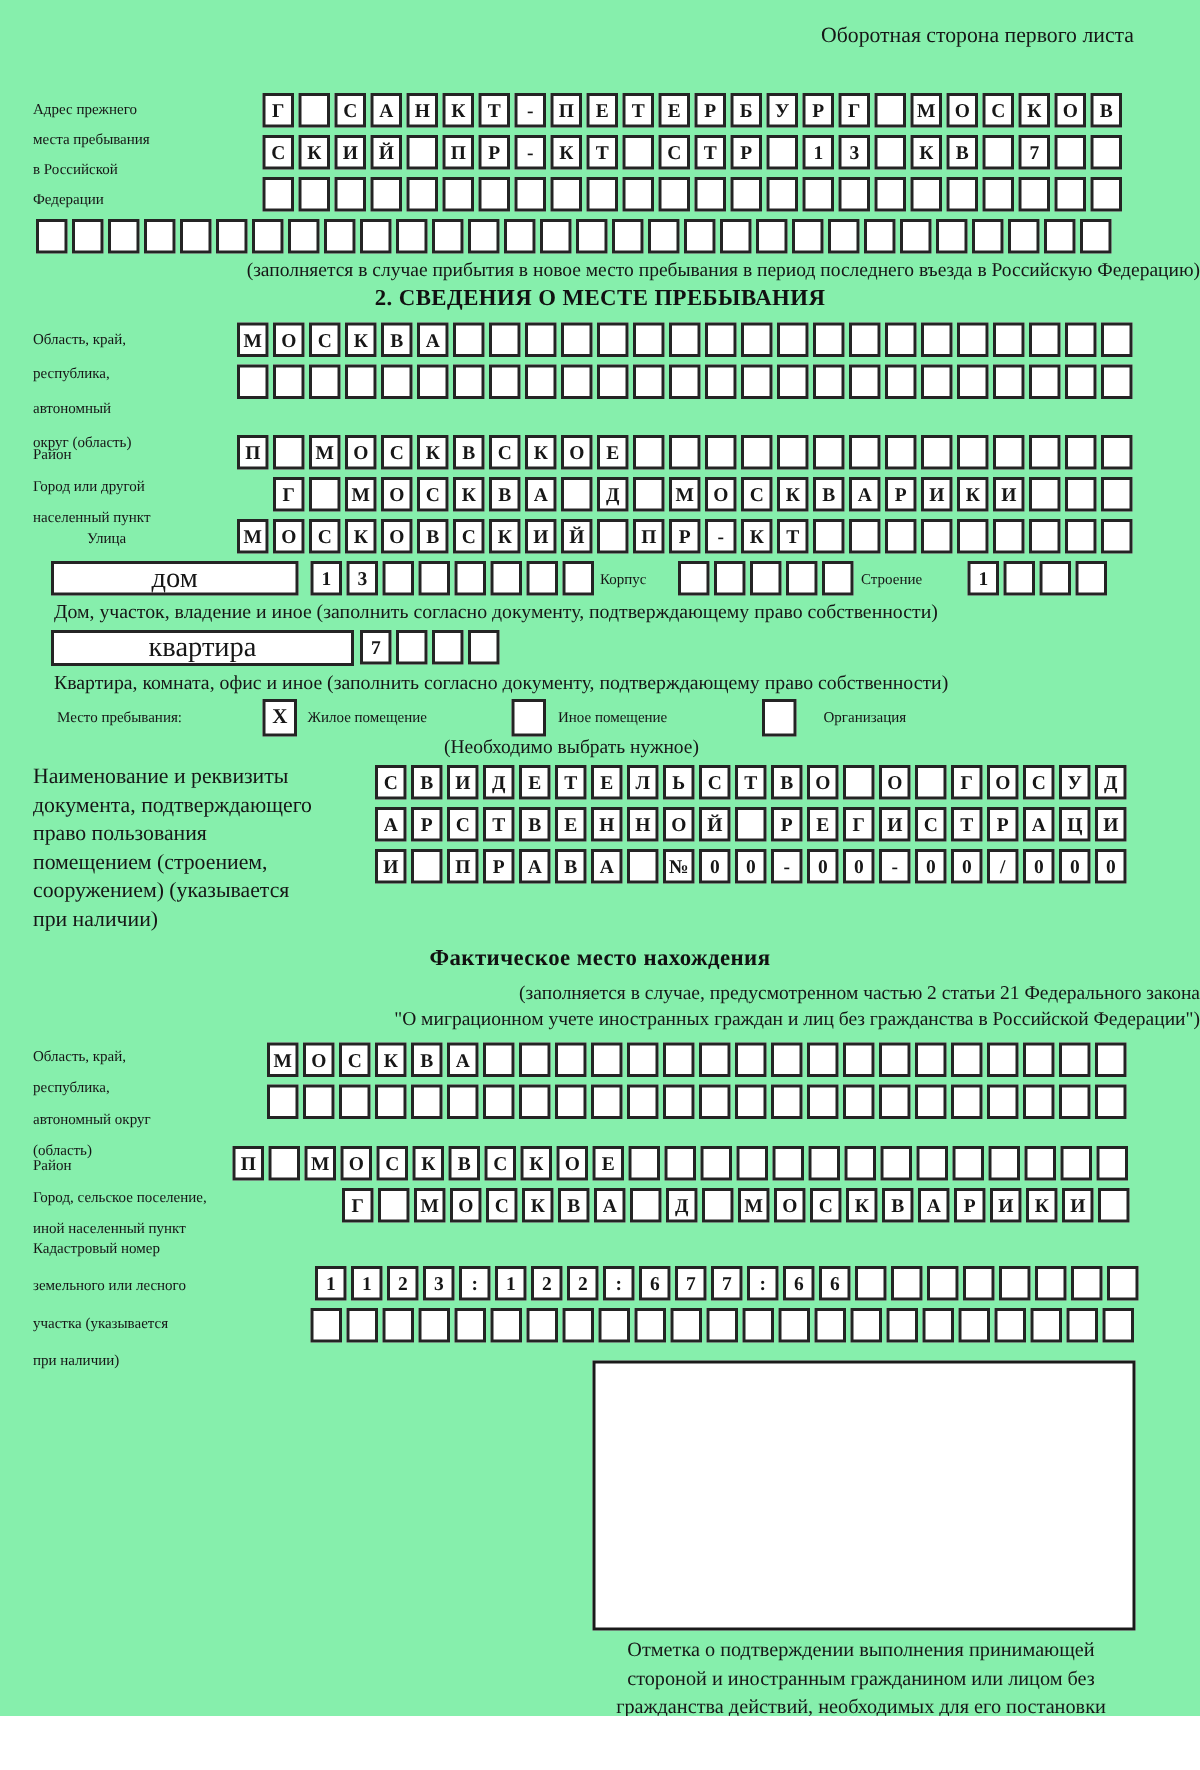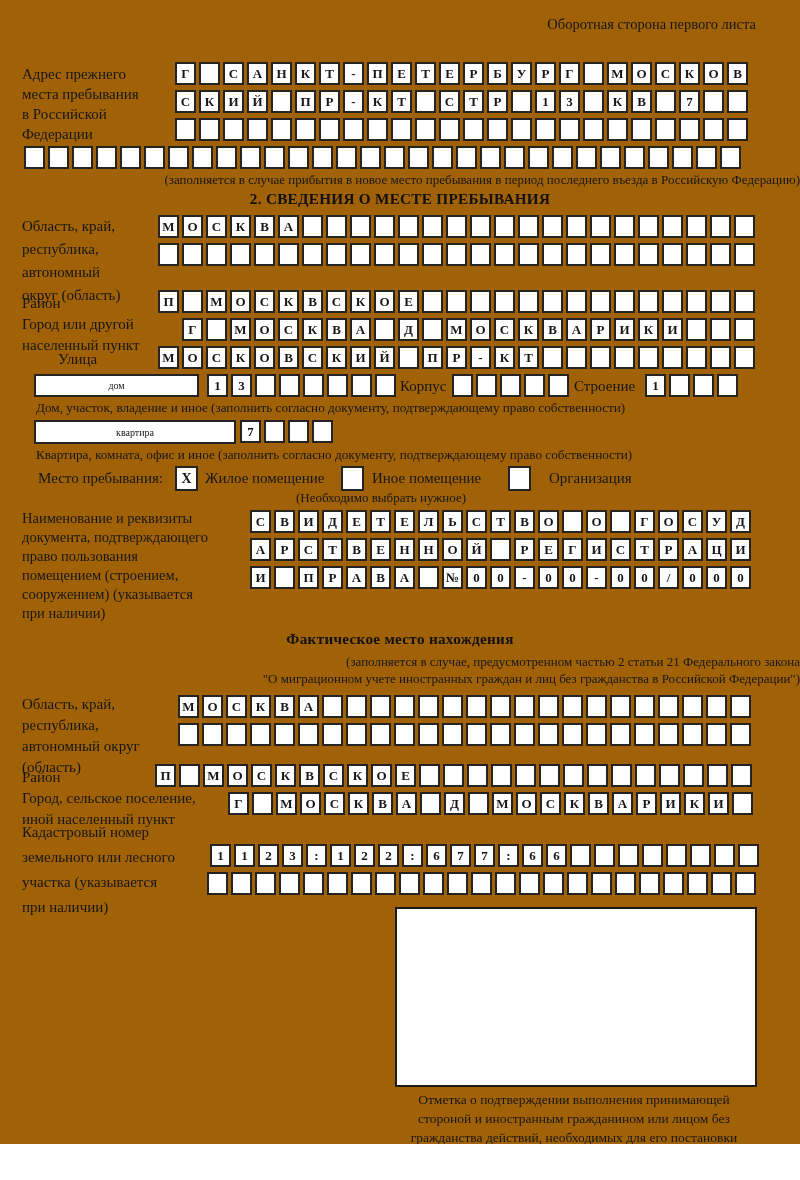--- a/index.html
+++ b/index.html
@@ -1,35 +1,35 @@
 <!DOCTYPE html>
 <html><head>
 <meta charset="utf-8">
 <title>Уведомление о прибытии — оборотная сторона</title>
 <style>
   html,body{margin:0;padding:0;background:#fff;}
   .page{
-    position:relative;width:800px;height:1144px;background:#a16207;
+    position:relative;width:800px;height:1144px;background:#86efac;
     font-family:"Liberation Serif","DejaVu Serif",serif;color:#161616;overflow:hidden;
   }
   .abs{position:absolute;}
-  .lab{font-size:15px;line-height:21px;white-space:pre-line;color:#161616;}
+  .lab{font-size:10px;line-height:21px;white-space:pre-line;color:#161616;}
   .lab.lh20{line-height:20px;}
   .lab.lh23{line-height:23px;}
   .lab.lh25{line-height:25px;}
   .cellrow{display:flex;gap:3px;}
   .stack{display:flex;flex-direction:column;gap:5px;}
   .cell{
     flex:0 0 auto;width:17px;height:19px;border:2px solid #242424;background:#fff;
     display:flex;align-items:center;justify-content:center;
     font-size:13px;font-weight:bold;line-height:1;
   }
   .wbox{
     border:2px solid #242424;display:flex;align-items:center;justify-content:center;
-    font-size:10px;background:#fff;
+    font-size:19px;background:#fff;
   }
   .chk{
     width:19px;height:21px;border:2px solid #242424;background:#fff;
     display:flex;align-items:center;justify-content:center;
     font-size:14px;font-weight:bold;
   }
   .note{font-size:13px;text-align:right;color:#161616;}
   .note-left{font-size:13.2px;text-align:left;color:#161616;}
   .title{font-weight:bold;font-size:15.2px;text-align:center;letter-spacing:.3px;color:#111;}
   .hdr{font-size:14.5px;color:#161616;}

